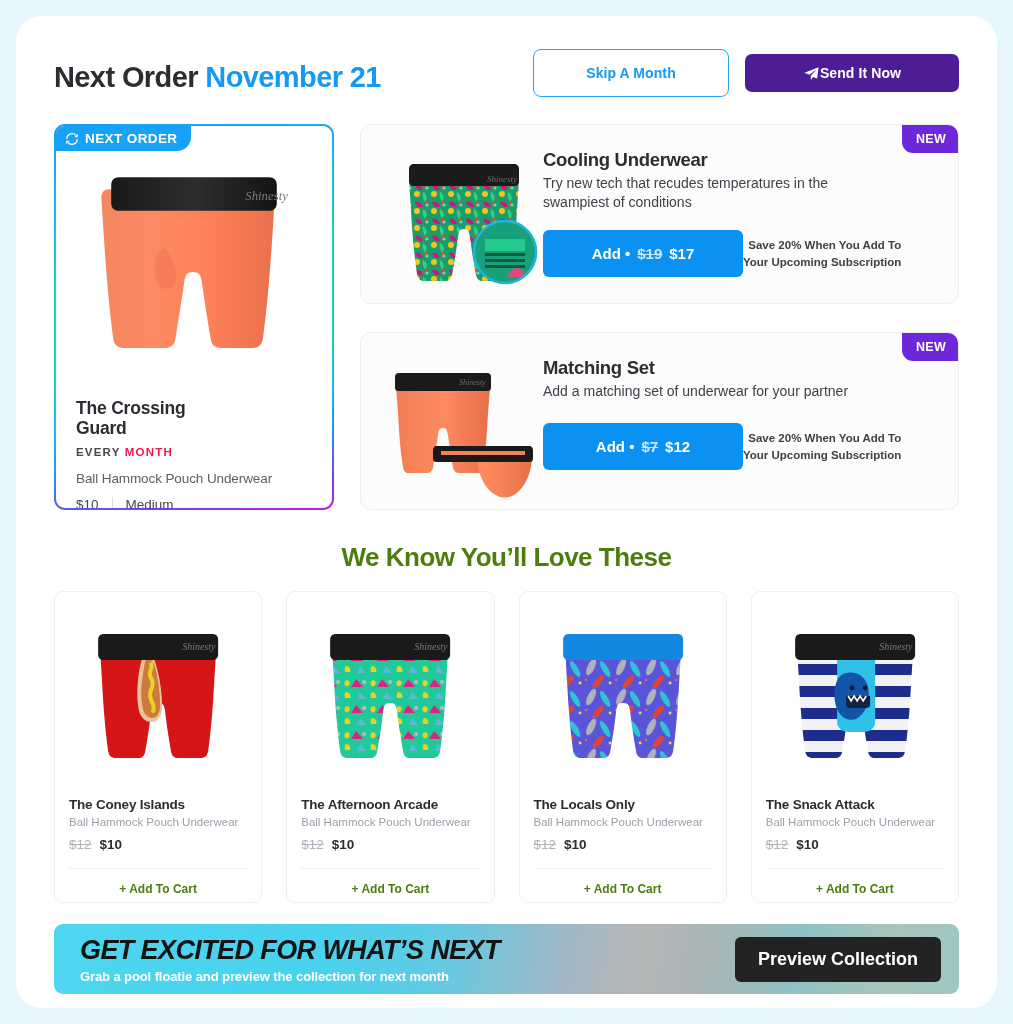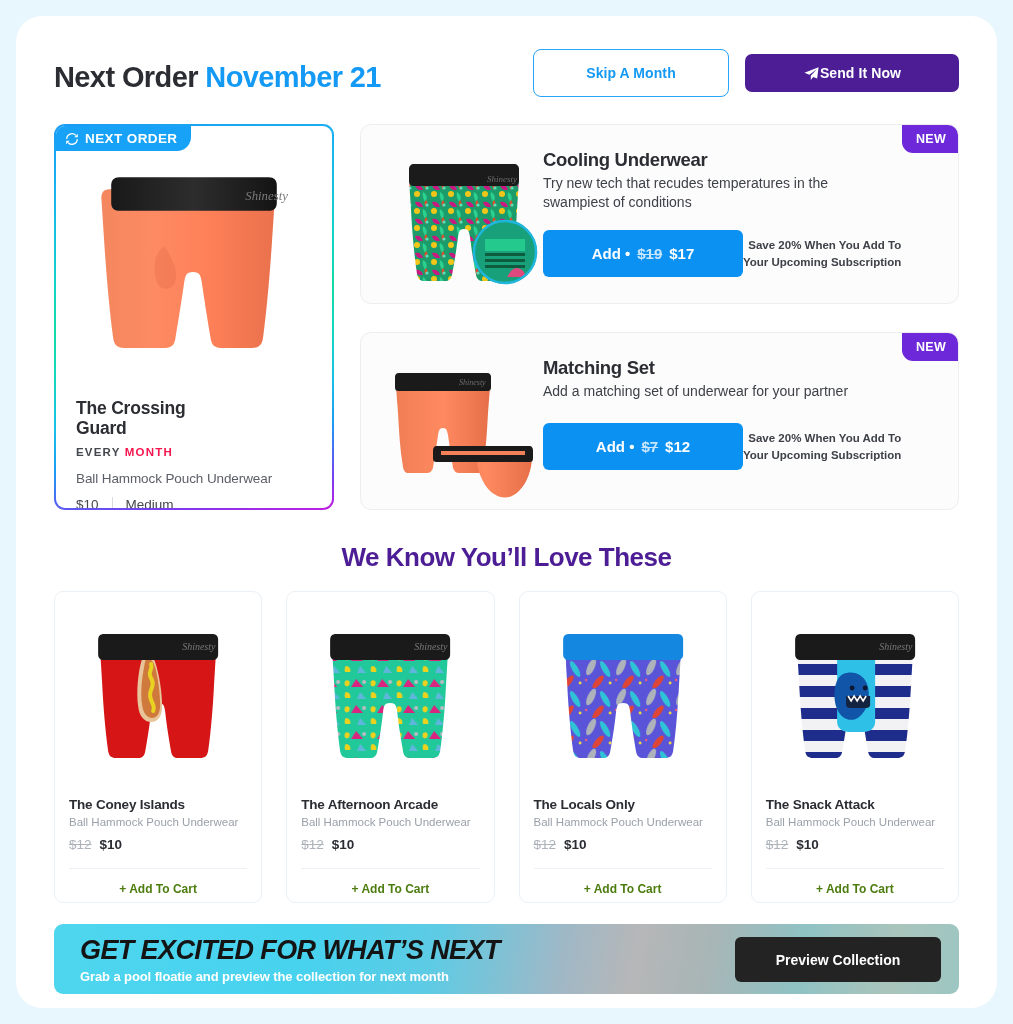--- a/index.html
+++ b/index.html
@@ -138,21 +138,21 @@
   .save-note {
     font-size: 11.5px; color: #3e4148; line-height: 1.42; font-weight: 600;
     white-space: pre-line;
     text-align: right;
   }
 
   
   .rec-heading {
     position: absolute; left: 0; right: 0; top: 526px;
     text-align: center; font-size: 26px; font-weight: 700;
-    color: #4c1d95; letter-spacing: -.5px;
+    color: #4d7c0f; letter-spacing: -.5px;
   }
   .rec-grid {
     position: absolute; left: 38px; right: 38px; top: 575px;
     display: grid; grid-template-columns: repeat(4, 1fr); gap: 24px;
   }
   .rec-card {
     background: #fff; border: 1px solid #eaf0f6; border-radius: 9px;
     height: 312px; position: relative; overflow: hidden;
   }
   .rec-img { position: absolute; left: 0; top: 6px; width: 100%; height: 196px; }
@@ -184,21 +184,21 @@
     color: #141414; letter-spacing: -.6px;
   }
   .banner-sub {
     position: absolute; left: 26px; top: 45px;
     font-size: 13px; font-weight: 600; color: #ffffff; letter-spacing: -.1px;
   }
   .btn-preview {
     position: absolute; right: 18px; top: 13px;
     width: 206px; height: 45px; border-radius: 6px; border: none;
     background: #232323; color: #fff; font-family: inherit;
-    font-size: 14px; font-weight: 700; cursor: pointer; text-align: center;
+    font-size: 18px; font-weight: 700; cursor: pointer; text-align: center;
   }
 </style>
 </head>
 <body>
 
 <div class="page">
 <div class="shell">
 
   <div class="header">
     <div class="page-title">

